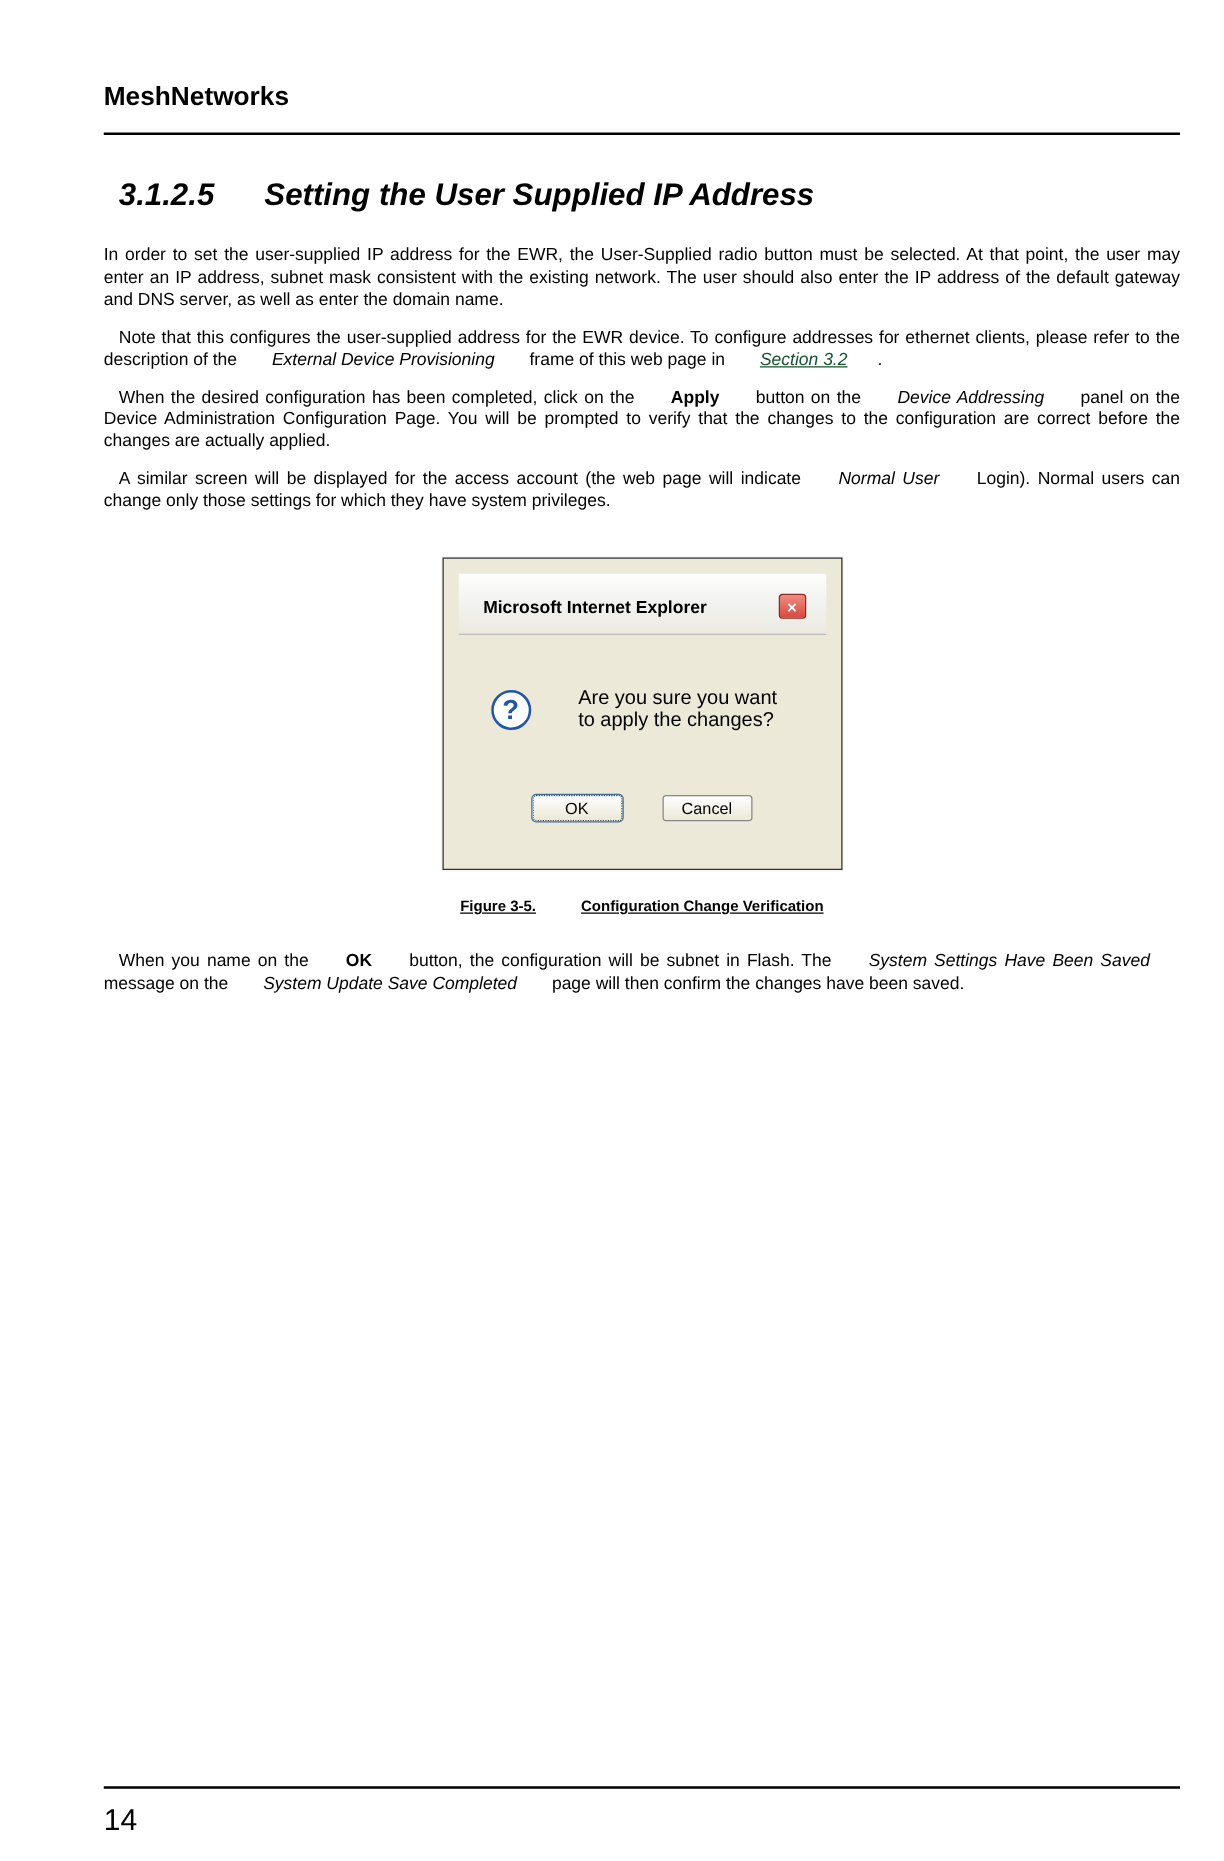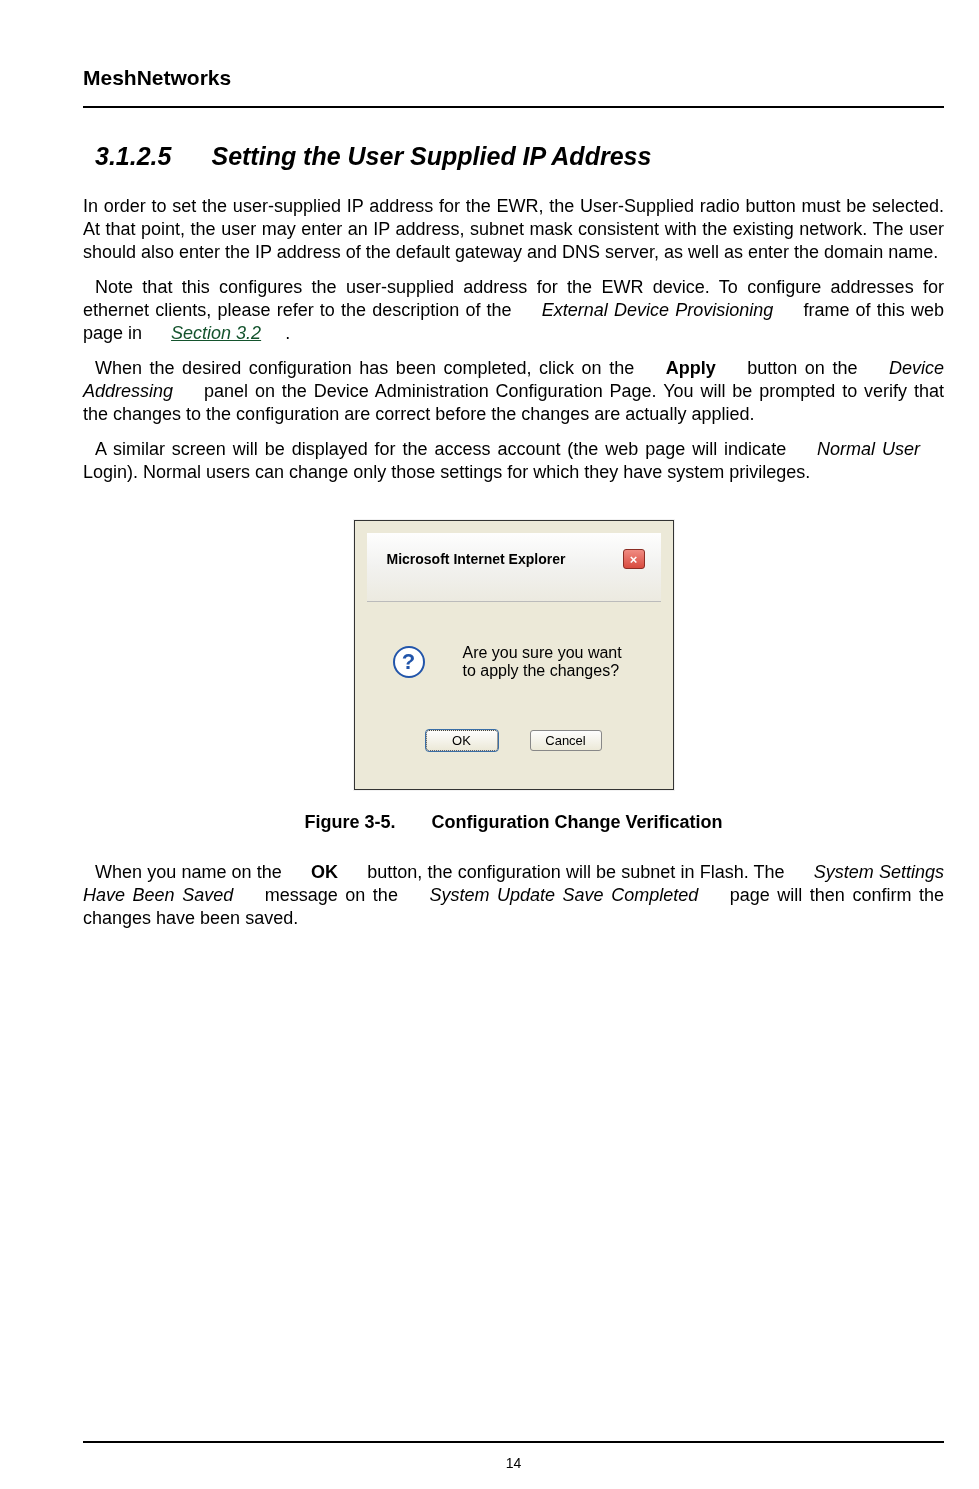--- a/index.html
+++ b/index.html
@@ -28,21 +28,21 @@
       font-size: 25px;
       font-weight: bold;
       font-style: italic;
       margin-bottom: 8px;
     }
     .section-number {
       display: inline-block;
       margin-right: 28px;
     }
     .para {
-      font-size: 18px;
+      font-size: 14px;
       line-height: 1.28;
       text-align: justify;
       margin-bottom: 8px;
     }
     .link {
       color: #14532d;
       text-decoration: underline;
       font-style: italic;
     }
     .italic { font-style: italic; }
@@ -55,21 +55,21 @@
       display: inline-block;
       border: 1px solid #333;
       width: 320px;
       background: #ece9d8;
       text-align: left;
       box-shadow: 0 0 0 1px rgba(0,0,0,0.05);
     }
     .dialog-titlebar {
       background: linear-gradient(to bottom, #fefefe 0%, #f2f2f0 48%, #eceae0 100%);
       border-bottom: 1px solid #bbb;
-      padding: 4px 4px 20px 8px;
+      padding: 4px 4px 0 8px;
       display: flex;
       align-items: center;
       justify-content: space-between;
     }
     .dialog-title {
       font-size: 14px;
       font-weight: bold;
     }
     .dialog-close {
       width: 22px; height: 20px;
@@ -112,43 +112,44 @@
       border-radius: 3px;
       background: linear-gradient(to bottom, #fdfdfd, #ece9d8);
       text-align: center;
     }
     .btn.default {
       border: 1px dotted #444;
       outline: 1px solid #3a6ea5;
       outline-offset: 0;
     }
     .figure-caption {
-      font-size: 18px;
+      font-size: 12px;
       font-weight: bold;
       margin-top: 10px;
       text-align: center;
+      text-decoration: underline;
     }
     .figure-caption .fignum {
       margin-right: 24px;
     }
     .after-figure {
       margin-top: 28px;
     }
     .footer {
       position:absolute;
       bottom: 18px;
       left: 35px; right: 35px;
     }
     .footer-rule {
       border:none; border-top:2px solid #000;
       margin-bottom: 2px;
     }
     .page-number {
-      text-align:center;
-      font-size: 14px;
+      text-align:left;
+      font-size: 24px;
     }
   </style>
 </head>
 <body>
 
 <div class="page">
   <div class="header-title">MeshNetworks</div>
   <hr class="header-rule">
 
   <div class="section-heading">

